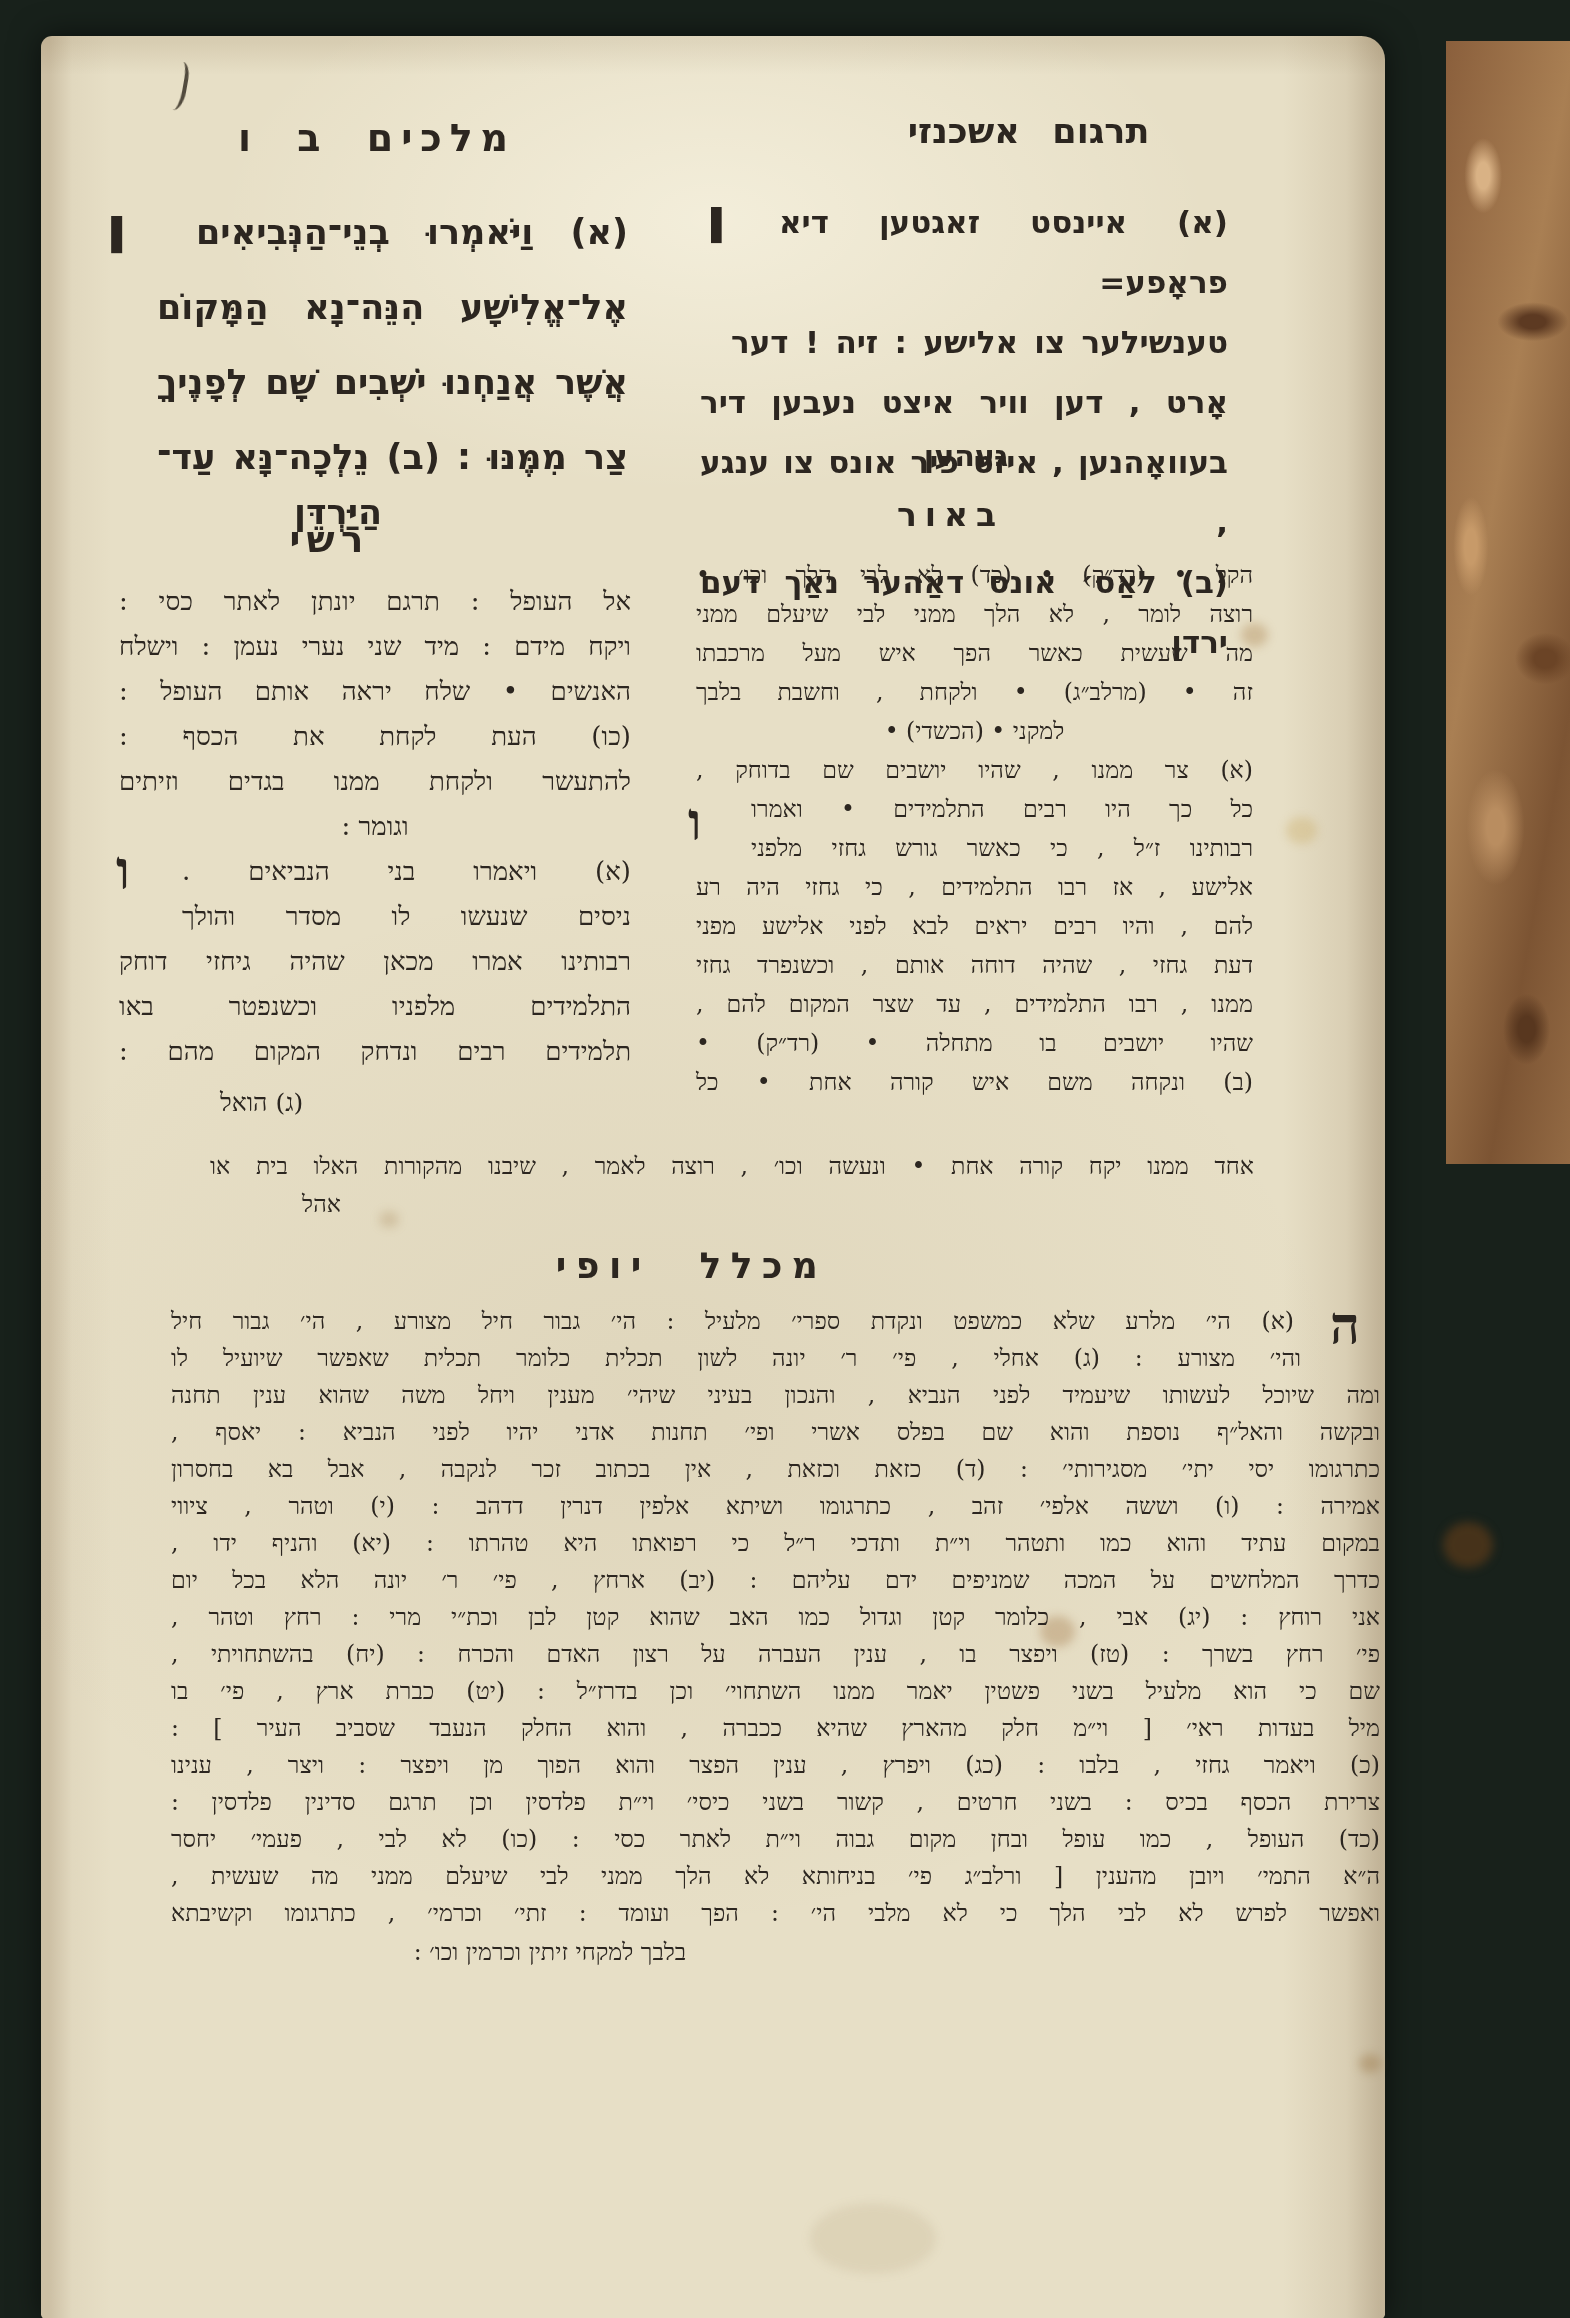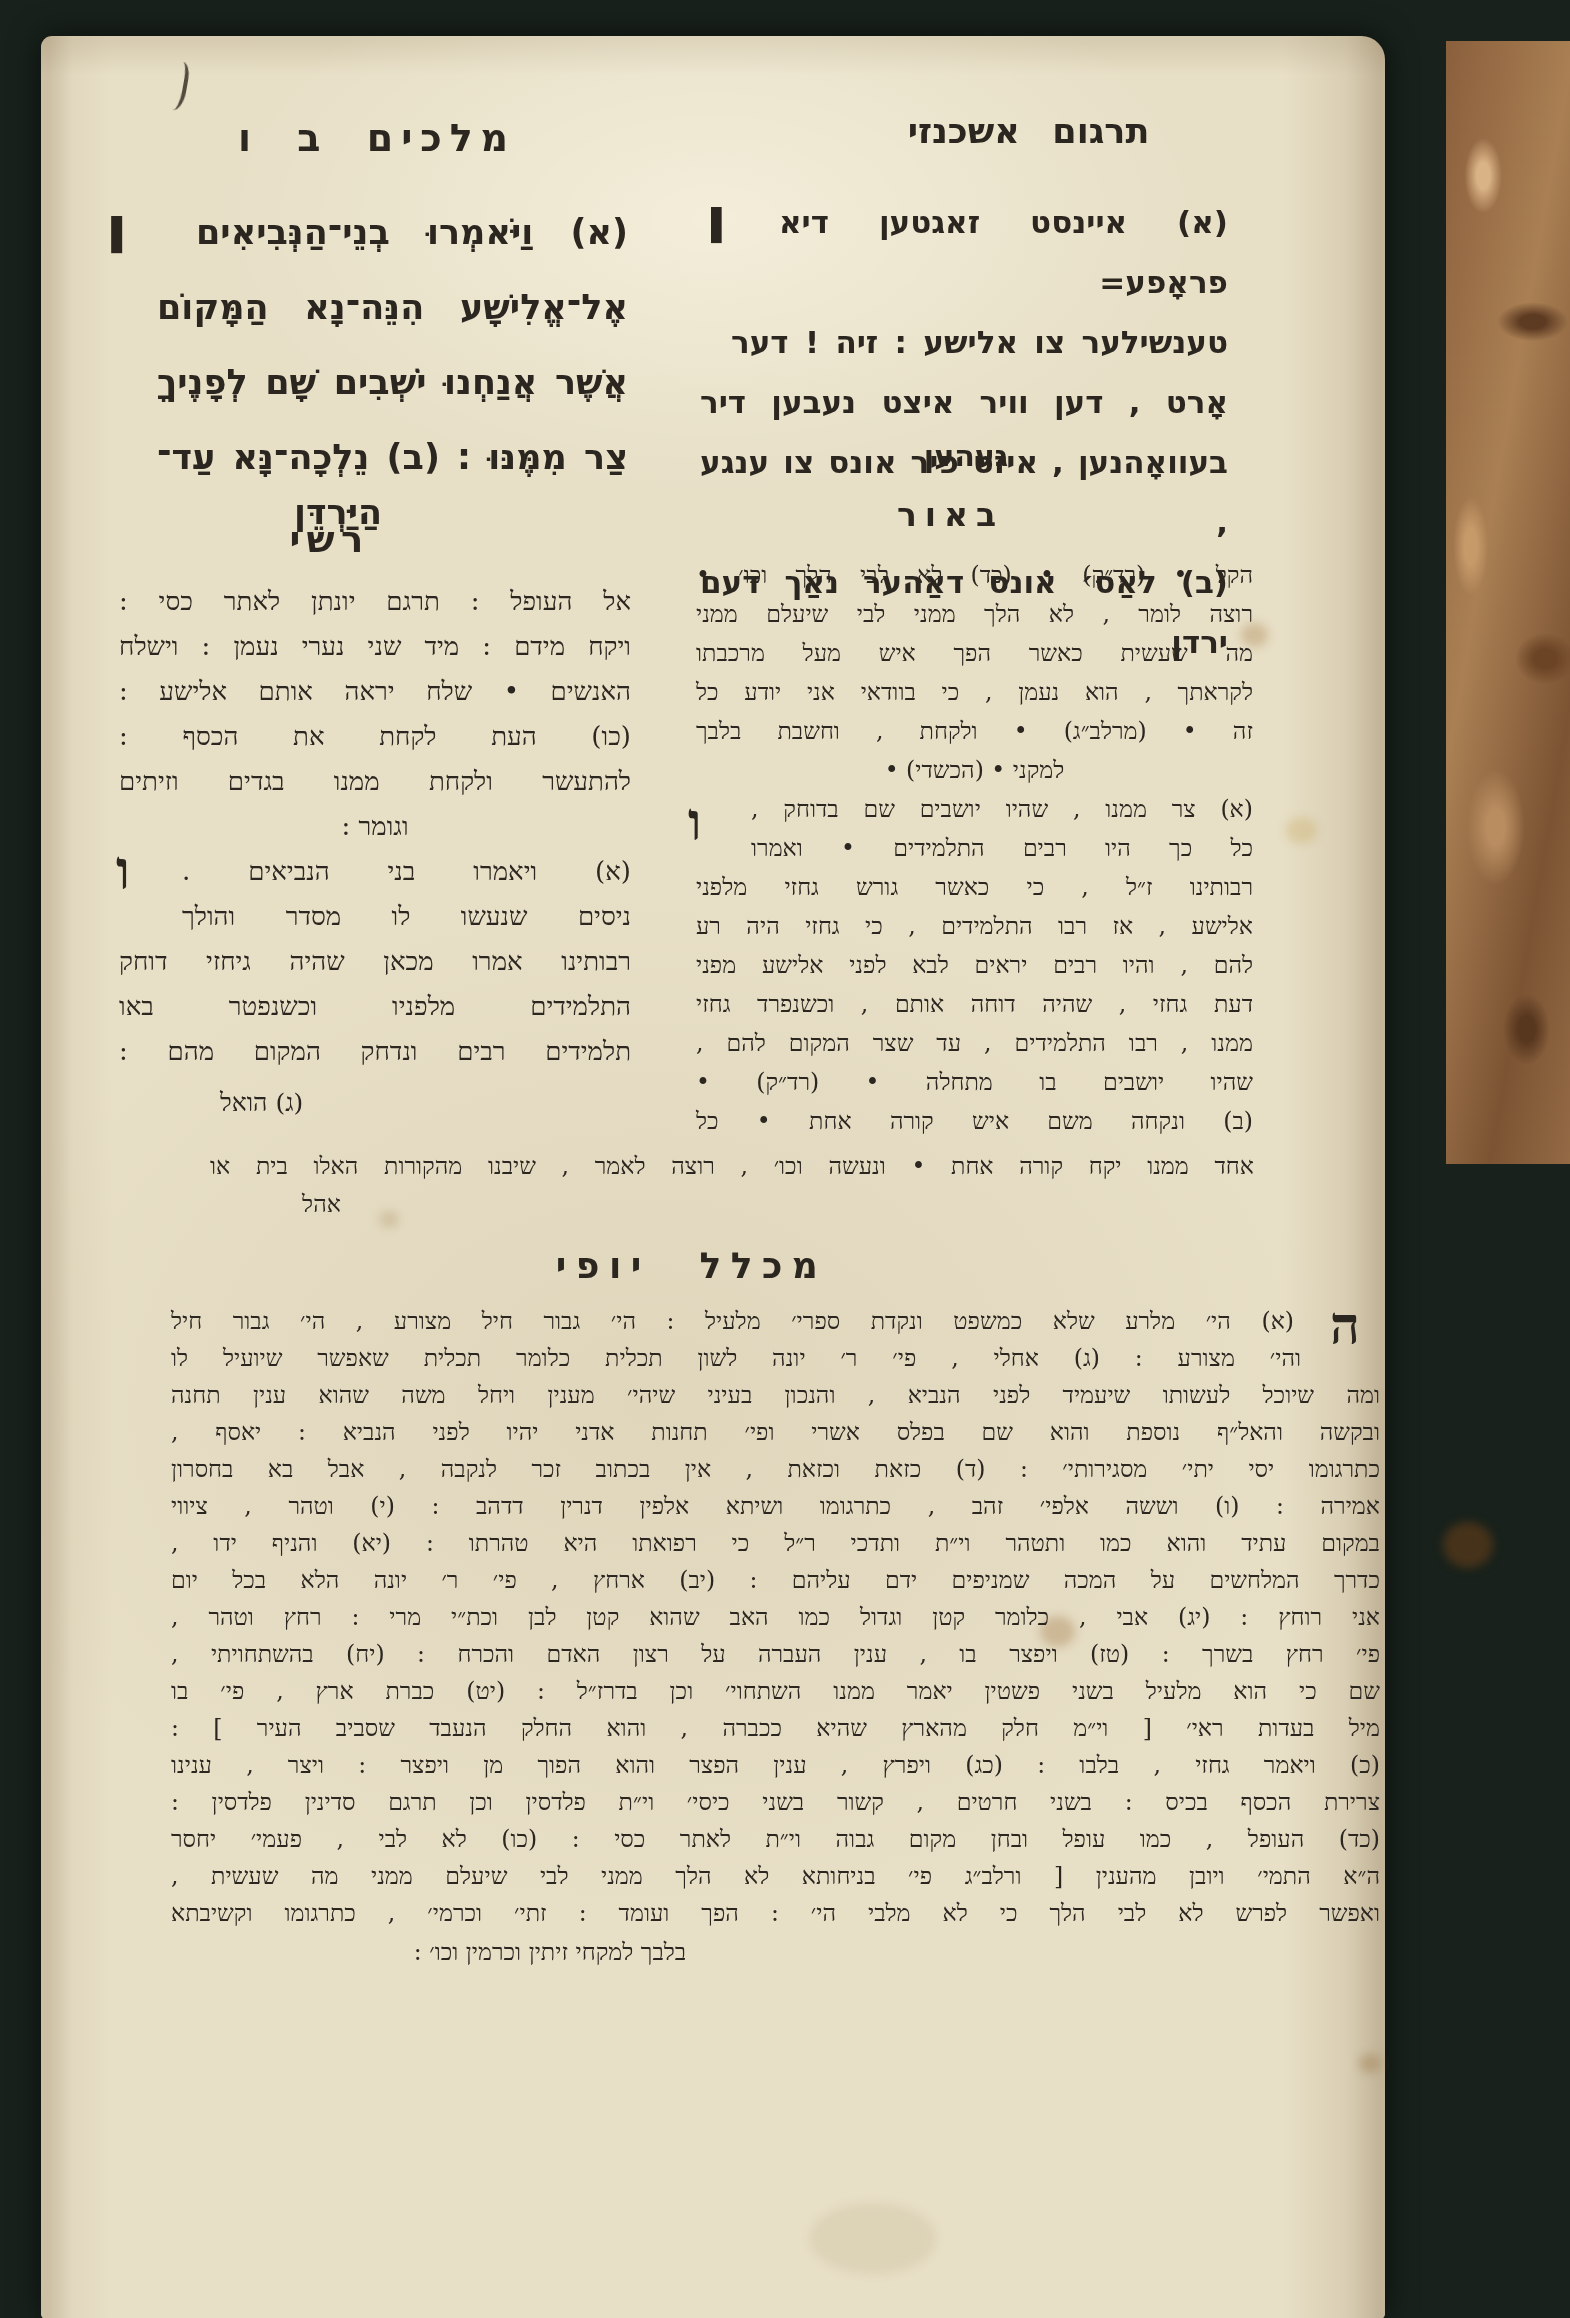--- a/index.html
+++ b/index.html
@@ -134,21 +134,21 @@
       <div class="pline full">אֲשֶׁר אֲנַחְנוּ יֹשְׁבִים שָׁם לְפָנֶיךָ</div>
       <div class="pline full">צַר מִמֶּנּוּ : (ב) נֵלְכָה־נָּא עַד־</div>
     </div>
   <div class="t verse-last">הַיַּרְדֵּן</div>
 
   <div class="t hdr hdr-rashi">רשי</div>
   <div class="t initial init-rashi">ו</div>
   <div class="t serif rashi-block">
       <div class="rline full">אל העופל : תרגם יונתן לאתר כסי :</div>
       <div class="rline full">ויקח מידם : מיד שני נערי נעמן : וישלח</div>
-      <div class="rline full">האנשים • שלח יראה אותם אלישע :</div>
+      <div class="rline full">האנשים • שלח יראה אותם העופל :</div>
       <div class="rline full">(כו) העת לקחת את הכסף :</div>
       <div class="rline full">להתעשר ולקחת ממנו בגדים וזיתים</div>
       <div class="rline ctr">וגומר :</div>
       <div class="rline full">(א) ויאמרו בני הנביאים .</div>
       <div class="rline full">ניסים שנעשו לו מסדר והולך</div>
       <div class="rline full">רבותינו אמרו מכאן שהיה גיחזי דוחק</div>
       <div class="rline full">התלמידים מלפניו וכשנפטר באו</div>
       <div class="rline full">תלמידים רבים ונדחק המקום מהם :</div>
     </div>
   <div class="t serif rashi-catch">(ג) הואל</div>
@@ -162,21 +162,20 @@
       <div class="yline full">(ב) לאַס׳ אונס דאַהער נאַך דעם ירדן</div>
     </div>
   <div class="t yid-last">געהען</div>
 
   <div class="t hdr hdr-biur">באור</div>
   <div class="t initial init-biur">ו</div>
   <div class="t serif biur-block">
       <div class="bline full">הקל • (רד״ק) • (כד) לא לבי הלך וכו׳ •</div>
       <div class="bline full">רוצה לומר , לא הלך ממני לבי שיעלם ממני</div>
       <div class="bline full">מה שעשית כאשר הפך איש מעל מרכבתו</div>
-      <div class="bline full">לקראתך , הוא נעמן , כי בוודאי אני יודע כל</div>
       <div class="bline full">זה • (מרלב״ג) • ולקחת , וחשבת בלבך</div>
       <div class="bline ctr">למקני • (הכשדי) •</div>
       <div class="bline full">(א) צר ממנו , שהיו יושבים שם בדוחק ,</div>
       <div class="bline full">כל כך היו רבים התלמידים • ואמרו</div>
       <div class="bline full">רבותינו ז״ל , כי כאשר גורש גחזי מלפני</div>
       <div class="bline full">אלישע , אז רבו התלמידים , כי גחזי היה רע</div>
       <div class="bline full">להם , והיו רבים יראים לבא לפני אלישע מפני</div>
       <div class="bline full">דעת גחזי , שהיה דוחה אותם , וכשנפרד גחזי</div>
       <div class="bline full">ממנו , רבו התלמידים , עד שצר המקום להם ,</div>
       <div class="bline full">שהיו יושבים בו מתחלה • (רד״ק) •</div>

